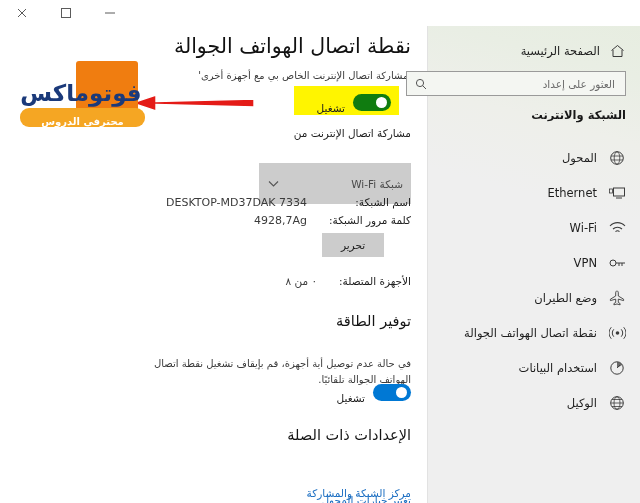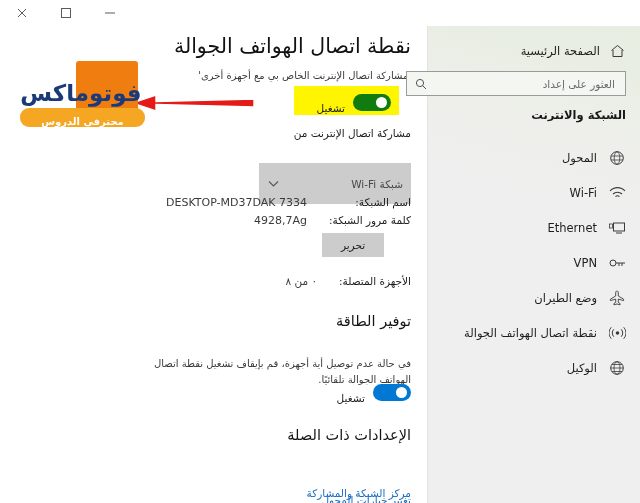--- a/index.html
+++ b/index.html
@@ -460,37 +460,37 @@
             <ellipse cx="8" cy="8" rx="2.8" ry="6.3" stroke="#3c3c3c" stroke-width="0.8" fill="none"></ellipse>
             <path d="M2,6 L14,6 M2,10 L14,10" stroke="#3c3c3c" stroke-width="0.8"></path>
           </svg>
         </span>
         <span class="nav-label">المحول</span>
       </div>
 
       <div class="navitem">
         <span class="nav-icon">
           <svg width="17" height="14" viewBox="0 0 17 14">
+            <rect x="4.5" y="2" width="11" height="8" stroke="#3c3c3c" stroke-width="1" fill="none"></rect>
+            <path d="M7,12 L13,12" stroke="#3c3c3c" stroke-width="1"></path>
+            <rect x="0.5" y="3" width="3" height="4" stroke="#3c3c3c" stroke-width="0.8" fill="none"></rect>
+          </svg>
+        </span>
+        <span class="nav-label">Ethernet</span>
+      </div>
+
+      <div class="navitem">
+        <span class="nav-icon">
+          <svg width="17" height="14" viewBox="0 0 17 14">
             <path d="M1,5 A10,10 0 0 1 16,5" stroke="#3c3c3c" stroke-width="1.1" fill="none"></path>
             <path d="M4,8 A6.5,6.5 0 0 1 13,8" stroke="#3c3c3c" stroke-width="1.1" fill="none"></path>
             <path d="M6.5,10.6 A3,3 0 0 1 10.5,10.6" stroke="#3c3c3c" stroke-width="1.1" fill="none"></path>
           </svg>
         </span>
         <span class="nav-label">Wi-Fi</span>
-      </div>
-
-      <div class="navitem">
-        <span class="nav-icon">
-          <svg width="17" height="14" viewBox="0 0 17 14">
-            <rect x="4.5" y="2" width="11" height="8" stroke="#3c3c3c" stroke-width="1" fill="none"></rect>
-            <path d="M7,12 L13,12" stroke="#3c3c3c" stroke-width="1"></path>
-            <rect x="0.5" y="3" width="3" height="4" stroke="#3c3c3c" stroke-width="0.8" fill="none"></rect>
-          </svg>
-        </span>
-        <span class="nav-label">Ethernet</span>
       </div>
 
 
       <div class="navitem">
         <span class="nav-icon">
           <svg width="17" height="12" viewBox="0 0 17 12">
             <circle cx="4" cy="6" r="3" stroke="#3c3c3c" stroke-width="1" fill="none"></circle>
             <path d="M7,6 L16,6 M13,6 L13,9 M10,6 L10,9" stroke="#3c3c3c" stroke-width="1"></path>
           </svg>
         </span>
@@ -512,20 +512,30 @@
             <circle cx="8.5" cy="7" r="1.8" fill="#3c3c3c"></circle>
             <path d="M4.8,3.3 A5.3,5.3 0 0 0 4.8,10.7" stroke="#3c3c3c" stroke-width="1" fill="none"></path>
             <path d="M12.2,3.3 A5.3,5.3 0 0 1 12.2,10.7" stroke="#3c3c3c" stroke-width="1" fill="none"></path>
             <path d="M2.3,1.2 A8.5,8.5 0 0 0 2.3,12.8" stroke="#3c3c3c" stroke-width="0.9" fill="none"></path>
             <path d="M14.7,1.2 A8.5,8.5 0 0 1 14.7,12.8" stroke="#3c3c3c" stroke-width="0.9" fill="none"></path>
           </svg>
         </span>
         <span class="nav-label">نقطة اتصال الهواتف الجوالة</span>
       </div>
 
+      <div class="navitem">
+        <span class="nav-icon">
+          <svg width="16" height="16" viewBox="0 0 16 16">
+            <circle cx="8" cy="8" r="6.2" stroke="#3c3c3c" stroke-width="1" fill="none"></circle>
+            <path d="M8,8 L8,2 A6,6 0 0 1 13.2,5" fill="#3c3c3c" opacity="0.75"></path>
+            <path d="M8,8 L11,5" stroke="#3c3c3c" stroke-width="0.9"></path>
+          </svg>
+        </span>
+        <span class="nav-label">استخدام البيانات</span>
+      </div>
 
       <div class="navitem">
         <span class="nav-icon">
           <svg width="16" height="16" viewBox="0 0 16 16">
             <circle cx="8" cy="8" r="6.3" stroke="#3c3c3c" stroke-width="1" fill="none"></circle>
             <ellipse cx="8" cy="8" rx="3" ry="6.3" stroke="#3c3c3c" stroke-width="0.8" fill="none"></ellipse>
             <path d="M1.8,8 L14.2,8 M3,4.5 L13,4.5 M3,11.5 L13,11.5" stroke="#3c3c3c" stroke-width="0.8"></path>
           </svg>
         </span>
         <span class="nav-label">الوكيل</span>

